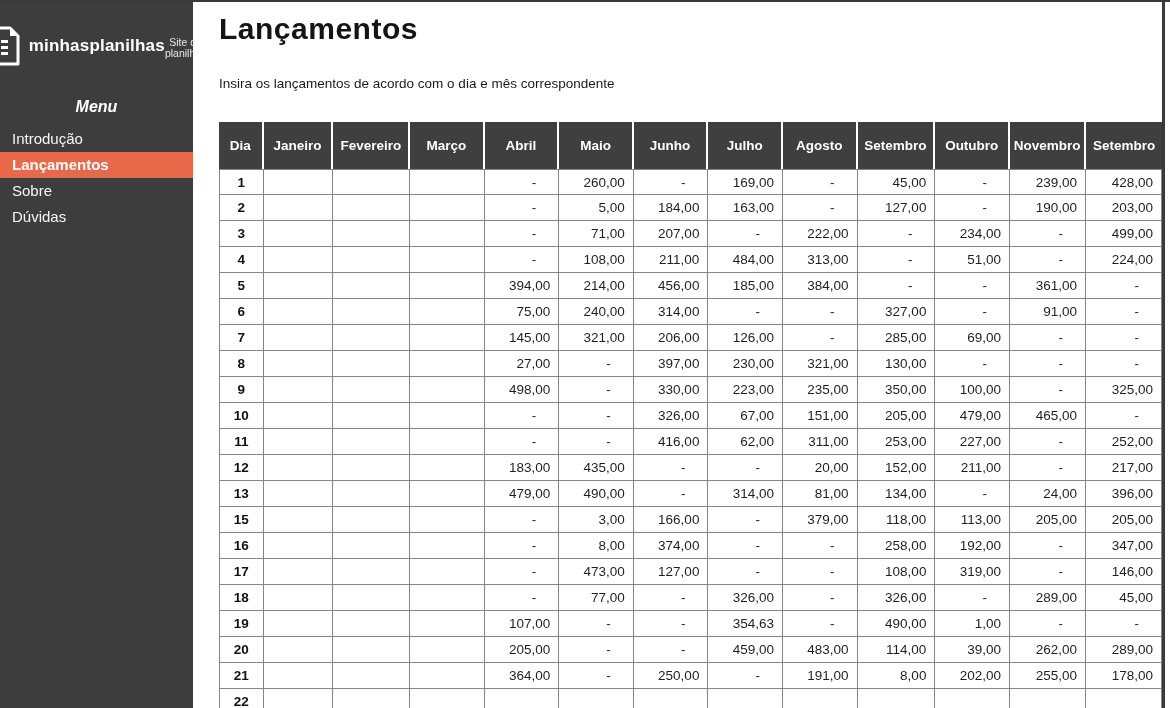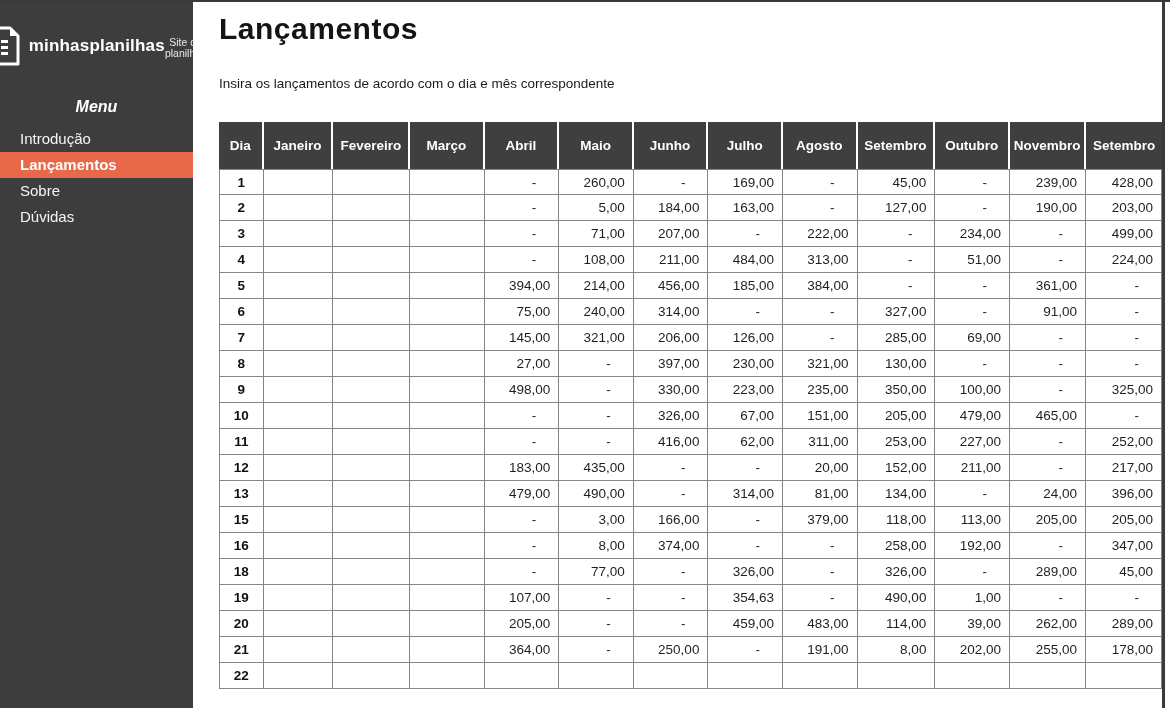--- a/index.html
+++ b/index.html
@@ -31,21 +31,21 @@
   }
   .logo-text { display: flex; flex-direction: row; line-height: 1.05; }
   .logo-title { font-size: 17px; font-weight: bold; color: #fff; letter-spacing: 0.2px; }
   .logo-sub { font-size: 10.5px; color: #e8e8e8; text-align: center; }
   .menu-title {
     text-align: center; font-weight: bold; font-size: 16px; color: #fff;
     margin-top: 26px; margin-bottom: 10px; font-style: italic;
   }
   .menu-list { list-style: none; }
   .menu-item {
-    height: 26px; line-height: 26px; padding-left: 20px;
+    height: 26px; line-height: 26px; padding-left: 12px;
     font-size: 15px; color: #f5f5f5; cursor: pointer;
   }
   .menu-item.active {
     background: var(--accent, #e8684a);
     font-weight: bold; color: #fff;
   }
 
   
   .main { position: absolute; left: 193px; top: 0; width: 969px; height: 708px; background: #fff; }
   .page-title {
@@ -379,20 +379,35 @@
           <td class="num">8,00</td>
           <td class="num">374,00</td>
           <td class="num dash">-</td>
           <td class="num dash">-</td>
           <td class="num">258,00</td>
           <td class="num">192,00</td>
           <td class="num dash">-</td>
           <td class="num">347,00</td>
         </tr>
         <tr>
+          <td class="day">17</td>
+          <td class="num"></td>
+          <td class="num"></td>
+          <td class="num"></td>
+          <td class="num dash">-</td>
+          <td class="num">473,00</td>
+          <td class="num">127,00</td>
+          <td class="num dash">-</td>
+          <td class="num dash">-</td>
+          <td class="num">108,00</td>
+          <td class="num">319,00</td>
+          <td class="num dash">-</td>
+          <td class="num">146,00</td>
+        </tr>
+        <tr>
           <td class="day">18</td>
           <td class="num"></td>
           <td class="num"></td>
           <td class="num"></td>
           <td class="num dash">-</td>
           <td class="num">77,00</td>
           <td class="num dash">-</td>
           <td class="num">326,00</td>
           <td class="num dash">-</td>
           <td class="num">326,00</td>

